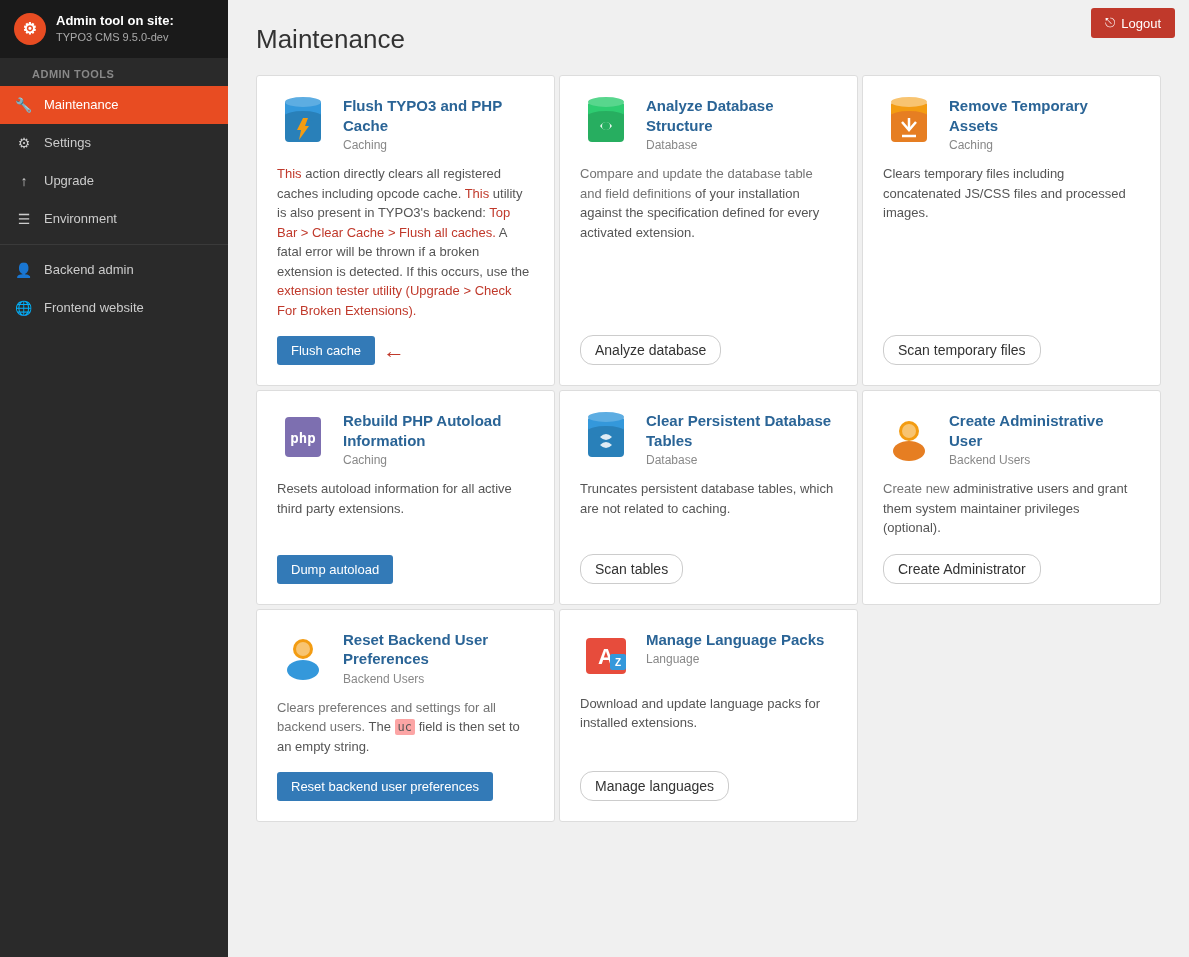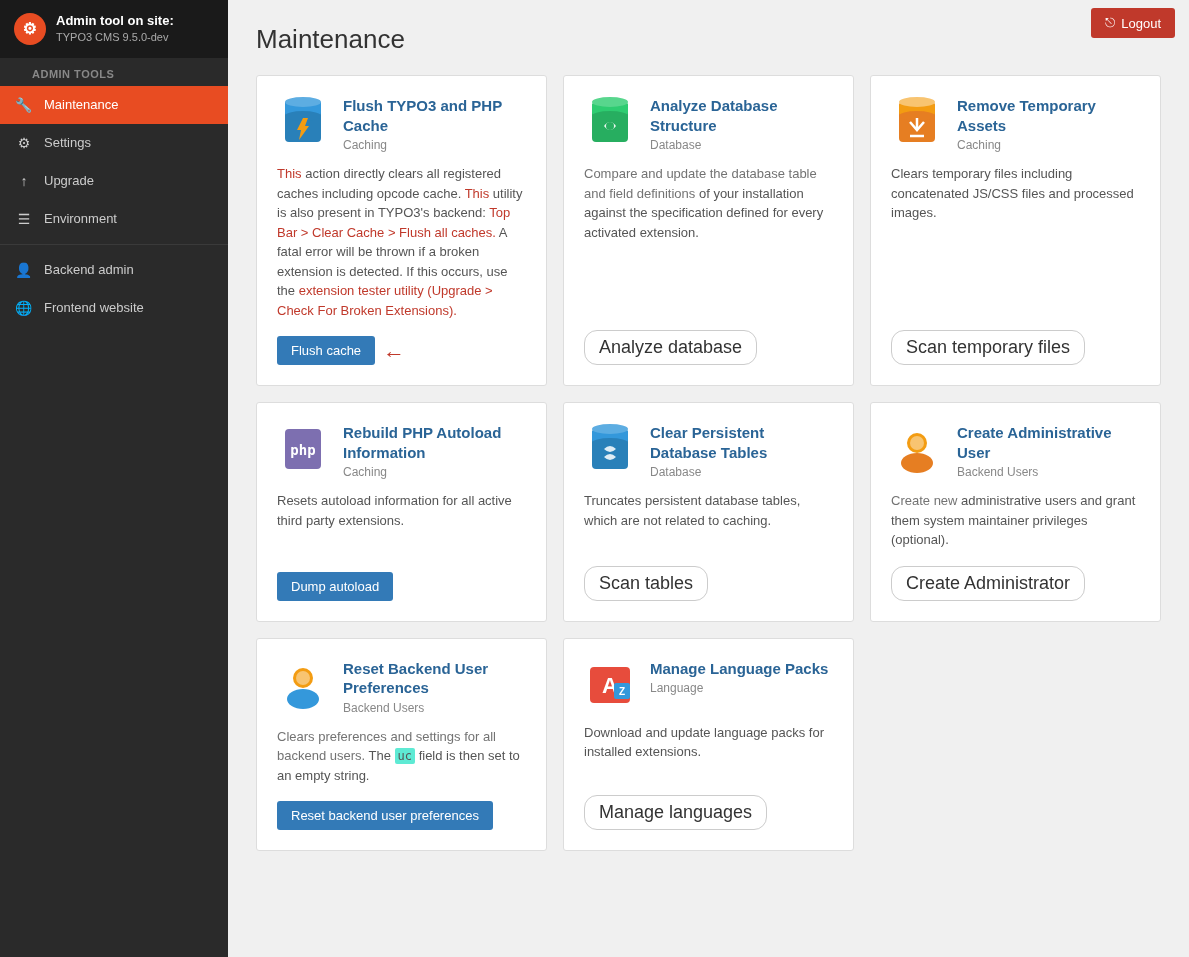--- a/index.html
+++ b/index.html
@@ -81,21 +81,21 @@
     .page-title {
       font-size: 26px;
       font-weight: normal;
       color: #333;
       margin-bottom: 20px;
     }
 
     .cards-grid {
       display: grid;
       grid-template-columns: repeat(3, 1fr);
-      gap: 16px;
+      gap: 4px;
     }
 
     .card {
       background: white;
       border: 1px solid #ddd;
       border-radius: 3px;
       padding: 20px;
       display: flex;
       flex-direction: column;
     }
@@ -151,21 +151,21 @@
       font-size: 13px;
     }
 
     .btn-secondary {
       background: white;
       color: #333;
       border: 1px solid #ccc;
       padding: 6px 14px;
       border-radius: 13px;
       cursor: pointer;
-      font-size: 18px;
+      font-size: 14px;
     }
 
     
     .arrow-container {
       position: relative;
       display: inline-flex;
       align-items: center;
       gap: 8px;
     }
     .red-arrow {
@@ -193,21 +193,21 @@
       display: flex;
       align-items: center;
       gap: 6px;
     }
 
     
     .desc-link { color: #c0392b; }
     .desc-blue { color: #737373; text-align: center; }
 
     
-    .mono { font-family: monospace; font-size: 12px; background: #5eead4; padding: 1px 3px; border-radius: 2px; }
+    .mono { font-family: monospace; font-size: 12px; background: #fca5a5; padding: 1px 3px; border-radius: 2px; }
   </style>
 </head>
 <body>
 
 <div class="topbar">
   <button class="btn-logout">
     <span>⎋</span>
     <span>Logout</span>
   </button>
 </div>

